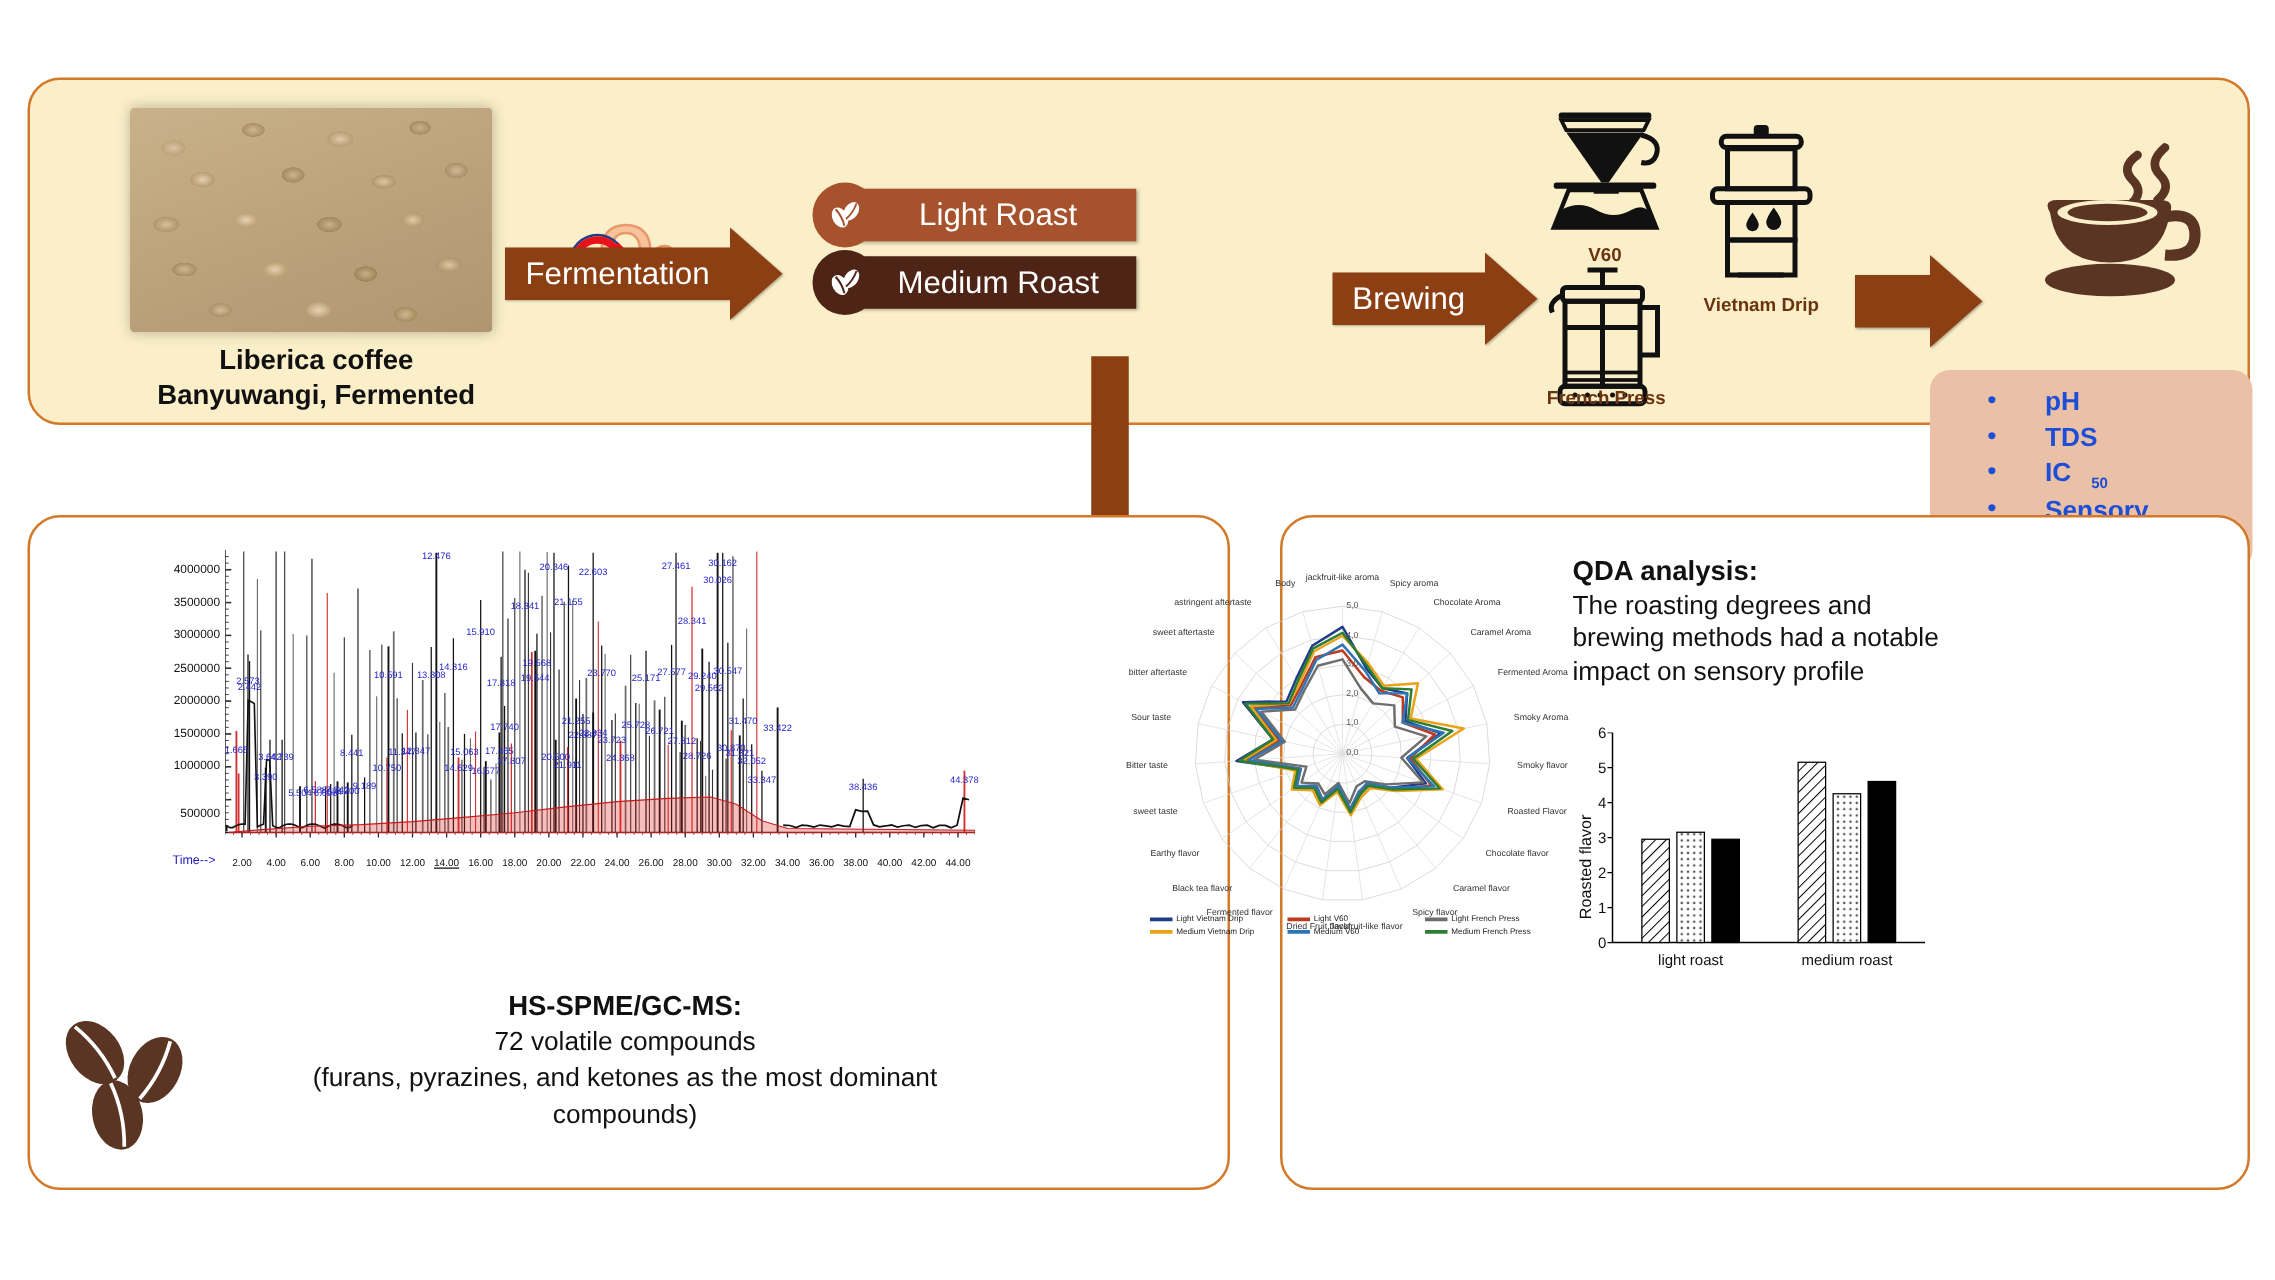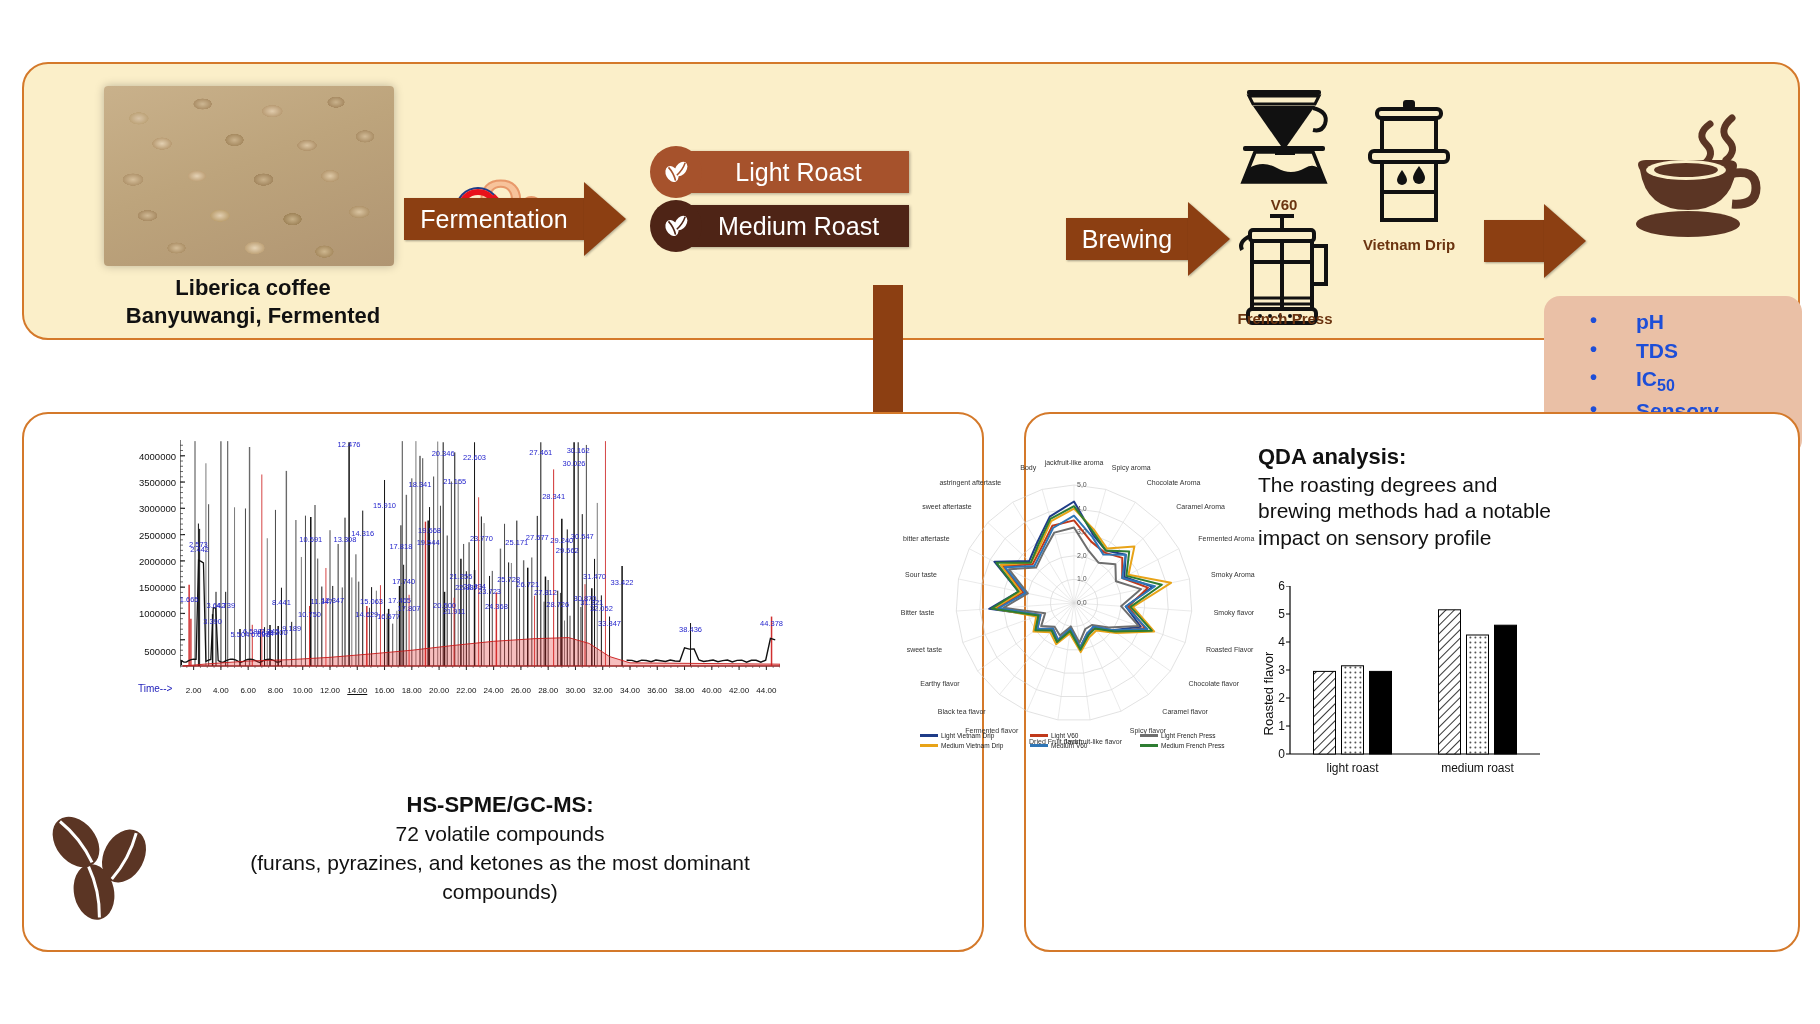--- a/index.html
+++ b/index.html
@@ -110,21 +110,21 @@
     background: #EAC0A6; border-radius: 16px; padding: 12px 0 0 0;
   }
   .measure-list { margin: 0; padding: 0 0 0 46px; list-style: none; }
   .measure-list li {
     position: relative; font-size: 21px; font-weight: bold; color: #1d4ed8;
     line-height: 1.36; padding-left: 46px;
   }
   .measure-list li::before {
     content: "\2022"; position: absolute; left: 0; top: -1px; font-size: 20px;
   }
-  .measure-list li .sub { font-size: 16px; vertical-align: sub; }
+  .measure-list li .sub { font-size: 12px; vertical-align: sub; margin-left: 16px; }
 
   
   .panel-bl {
     position: absolute; left: 22px; top: 412px; width: 962px; height: 540px;
     background: #fff; border: 2px solid #D4792A; border-radius: 26px;
   }
   .panel-br {
     position: absolute; left: 1024px; top: 412px; width: 776px; height: 540px;
     background: #fff; border: 2px solid #D4792A; border-radius: 26px;
   }

